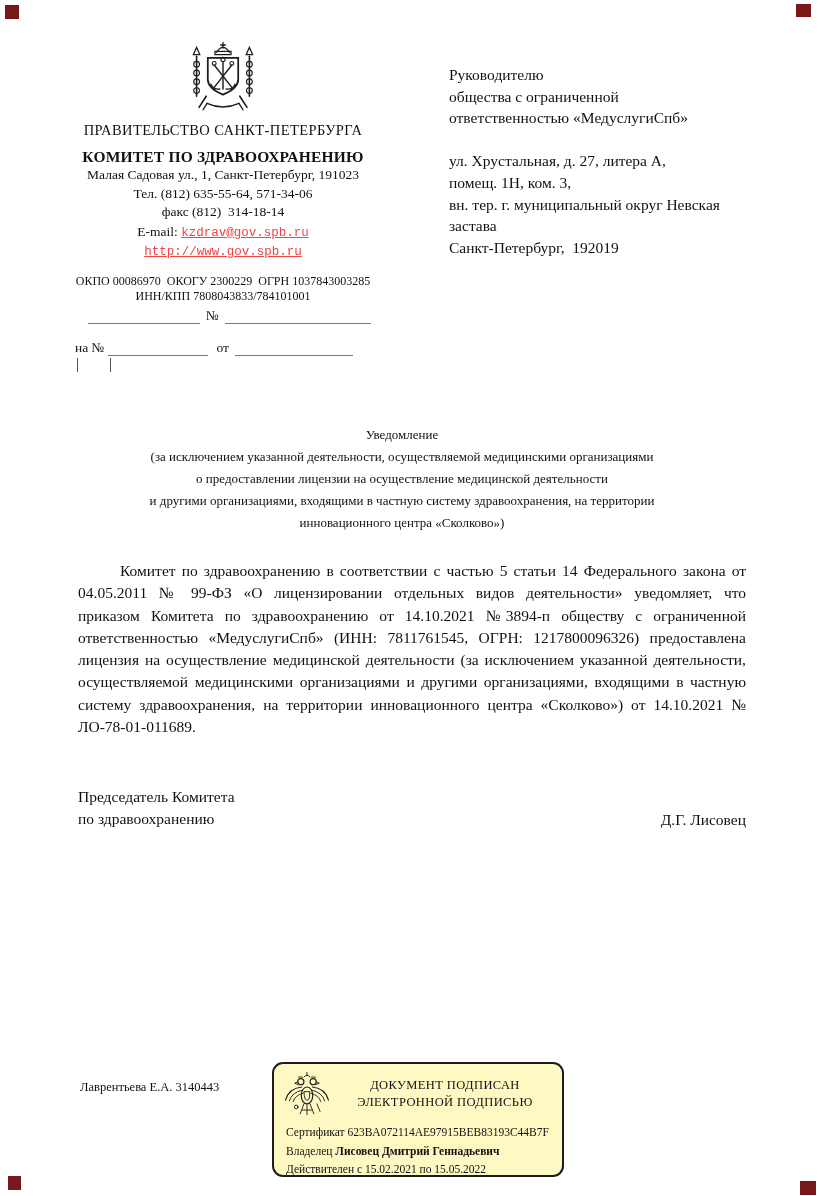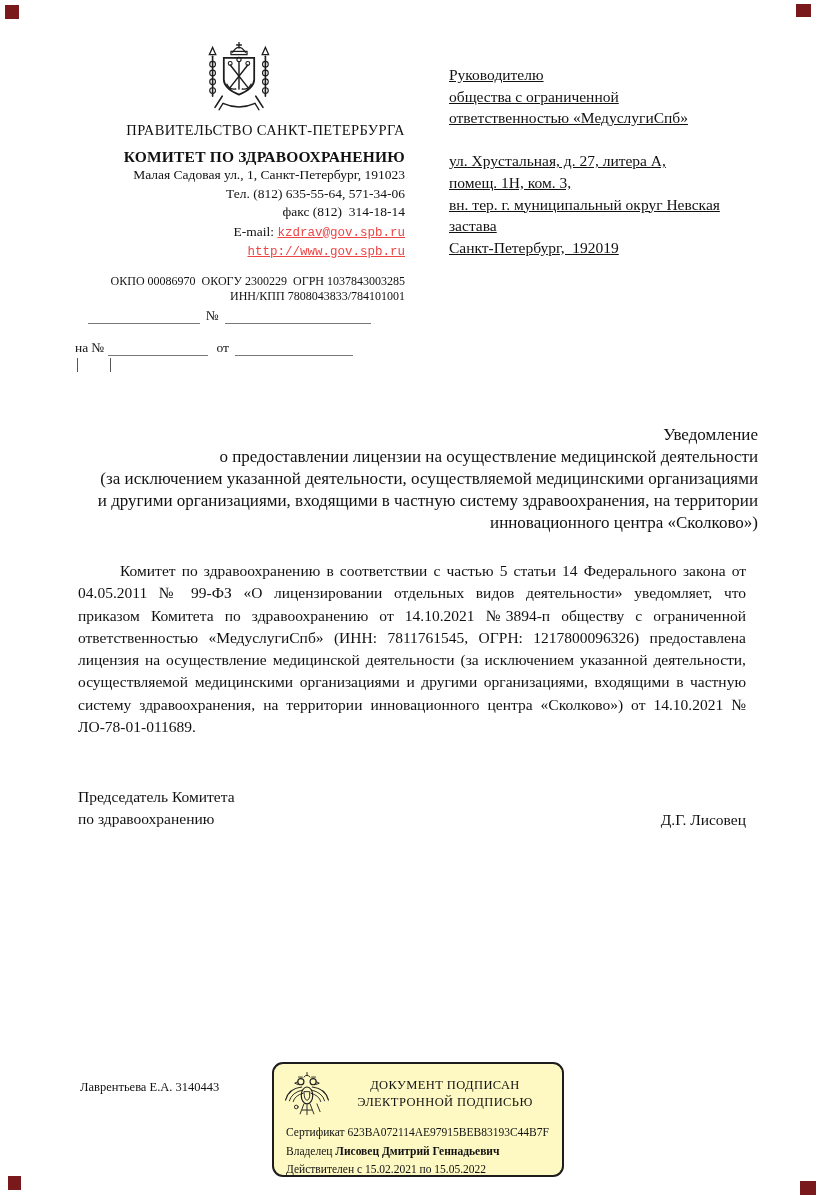--- a/index.html
+++ b/index.html
@@ -5,44 +5,44 @@
   html,body{margin:0;padding:0;}
   body{
     width:822px;height:1196px;background:#ffffff;position:relative;
     font-family:"Liberation Serif","DejaVu Serif",serif;color:#111;
     overflow:hidden;
   }
   .pre{white-space:pre-wrap;}
   
   .corner{position:absolute;}
   
-  .letterhead{position:absolute;left:73px;top:40px;width:332px;text-align:right;}
+  .letterhead{position:absolute;left:57px;top:40px;width:332px;text-align:center;}
   .coa{display:block;margin:0 auto;}
   .gov-name{font-size:14.5px;letter-spacing:.4px;margin-top:8px;}
   .committee-name{font-size:15.5px;font-weight:bold;margin-top:9px;letter-spacing:.2px;}
   .lh-line{font-size:13.5px;line-height:18.5px;}
   .lh-addr{}
   .email-row{font-size:13.5px;line-height:19px;}
   .link{color:#ef4444;text-decoration:underline;font-size:12.5px;cursor:pointer;font-family:Liberation Mono, monospace;}
   .site-row{font-size:12.5px;line-height:17px;}
   .codes{margin-top:13px;font-size:12px;line-height:15.5px;}
   
   .ref-row1{position:absolute;left:88px;top:308px;font-size:13.5px;display:flex;align-items:flex-end;}
   .ref-row2{position:absolute;left:75px;top:340px;font-size:13.5px;display:flex;align-items:flex-end;}
   .blank{display:inline-block;border-bottom:1px solid #777;height:15px;}
   .b1{width:112px;margin-right:6px;}
   .b2{width:146px;margin-left:6px;}
   .b3{width:100px;margin-left:4px;margin-right:8px;}
   .b4{width:118px;margin-left:6px;}
   .tick{position:absolute;width:1px;height:14px;background:#555;}
   
   .addressee{position:absolute;left:449px;top:64px;width:340px;font-size:15.5px;}
-  .addr-line{min-height:21.6px;line-height:21.6px;text-decoration:underline;}
-  
-  .doc-title{position:absolute;left:58px;top:424px;width:700px;text-align:right;font-size:17px;}
+  .addr-line{min-height:21.6px;line-height:21.6px;}
+  
+  .doc-title{position:absolute;left:52px;top:424px;width:700px;text-align:center;font-size:13px;}
   .title-line{line-height:22px;}
   
   .body-par{
     position:absolute;left:78px;top:560px;width:668px;
     font-size:15.5px;line-height:22.3px;text-align:justify;text-align-last:left;
     text-indent:42px;word-spacing:2px;
   }
   
   .sig{position:absolute;left:78px;top:786px;width:668px;height:46px;font-size:15.5px;}
   .sig-pos{line-height:22px;}
@@ -140,22 +140,22 @@
   <div class="addr-line"></div>
   <div class="addr-line">ул. Хрустальная, д. 27, литера А,</div>
   <div class="addr-line">помещ. 1Н, ком. 3,</div>
   <div class="addr-line">вн. тер. г. муниципальный округ Невская</div>
   <div class="addr-line">застава</div>
   <div class="addr-line pre">Санкт-Петербург,  192019</div>
 </div>
 
 <div class="doc-title">
   <div class="title-line">Уведомление</div>
+  <div class="title-line">(за исключением указанной деятельности, осуществляемой медицинскими организациями</div>
   <div class="title-line">о предоставлении лицензии на осуществление медицинской деятельности</div>
-  <div class="title-line">(за исключением указанной деятельности, осуществляемой медицинскими организациями</div>
   <div class="title-line">и другими организациями, входящими в частную систему здравоохранения, на территории</div>
   <div class="title-line">инновационного центра «Сколково»)</div>
 </div>
 
 <div class="body-par">Комитет по здравоохранению в соответствии с частью 5 статьи 14 Федерального закона от 04.05.2011 № 99-ФЗ «О лицензировании отдельных видов деятельности» уведомляет, что приказом Комитета по здравоохранению от 14.10.2021 №3894-п обществу с ограниченной ответственностью «МедуслугиСпб» (ИНН: 7811761545, ОГРН: 1217800096326) предоставлена лицензия на осуществление медицинской деятельности (за исключением указанной деятельности, осуществляемой медицинскими организациями и другими организациями, входящими в частную систему здравоохранения, на территории инновационного центра «Сколково») от 14.10.2021 № ЛО-78-01-011689.</div>
 
 <div class="sig">
   <div class="sig-pos">Председатель Комитета</div>
   <div class="sig-pos">по здравоохранению</div>
   <div class="sig-name">Д.Г. Лисовец</div>

